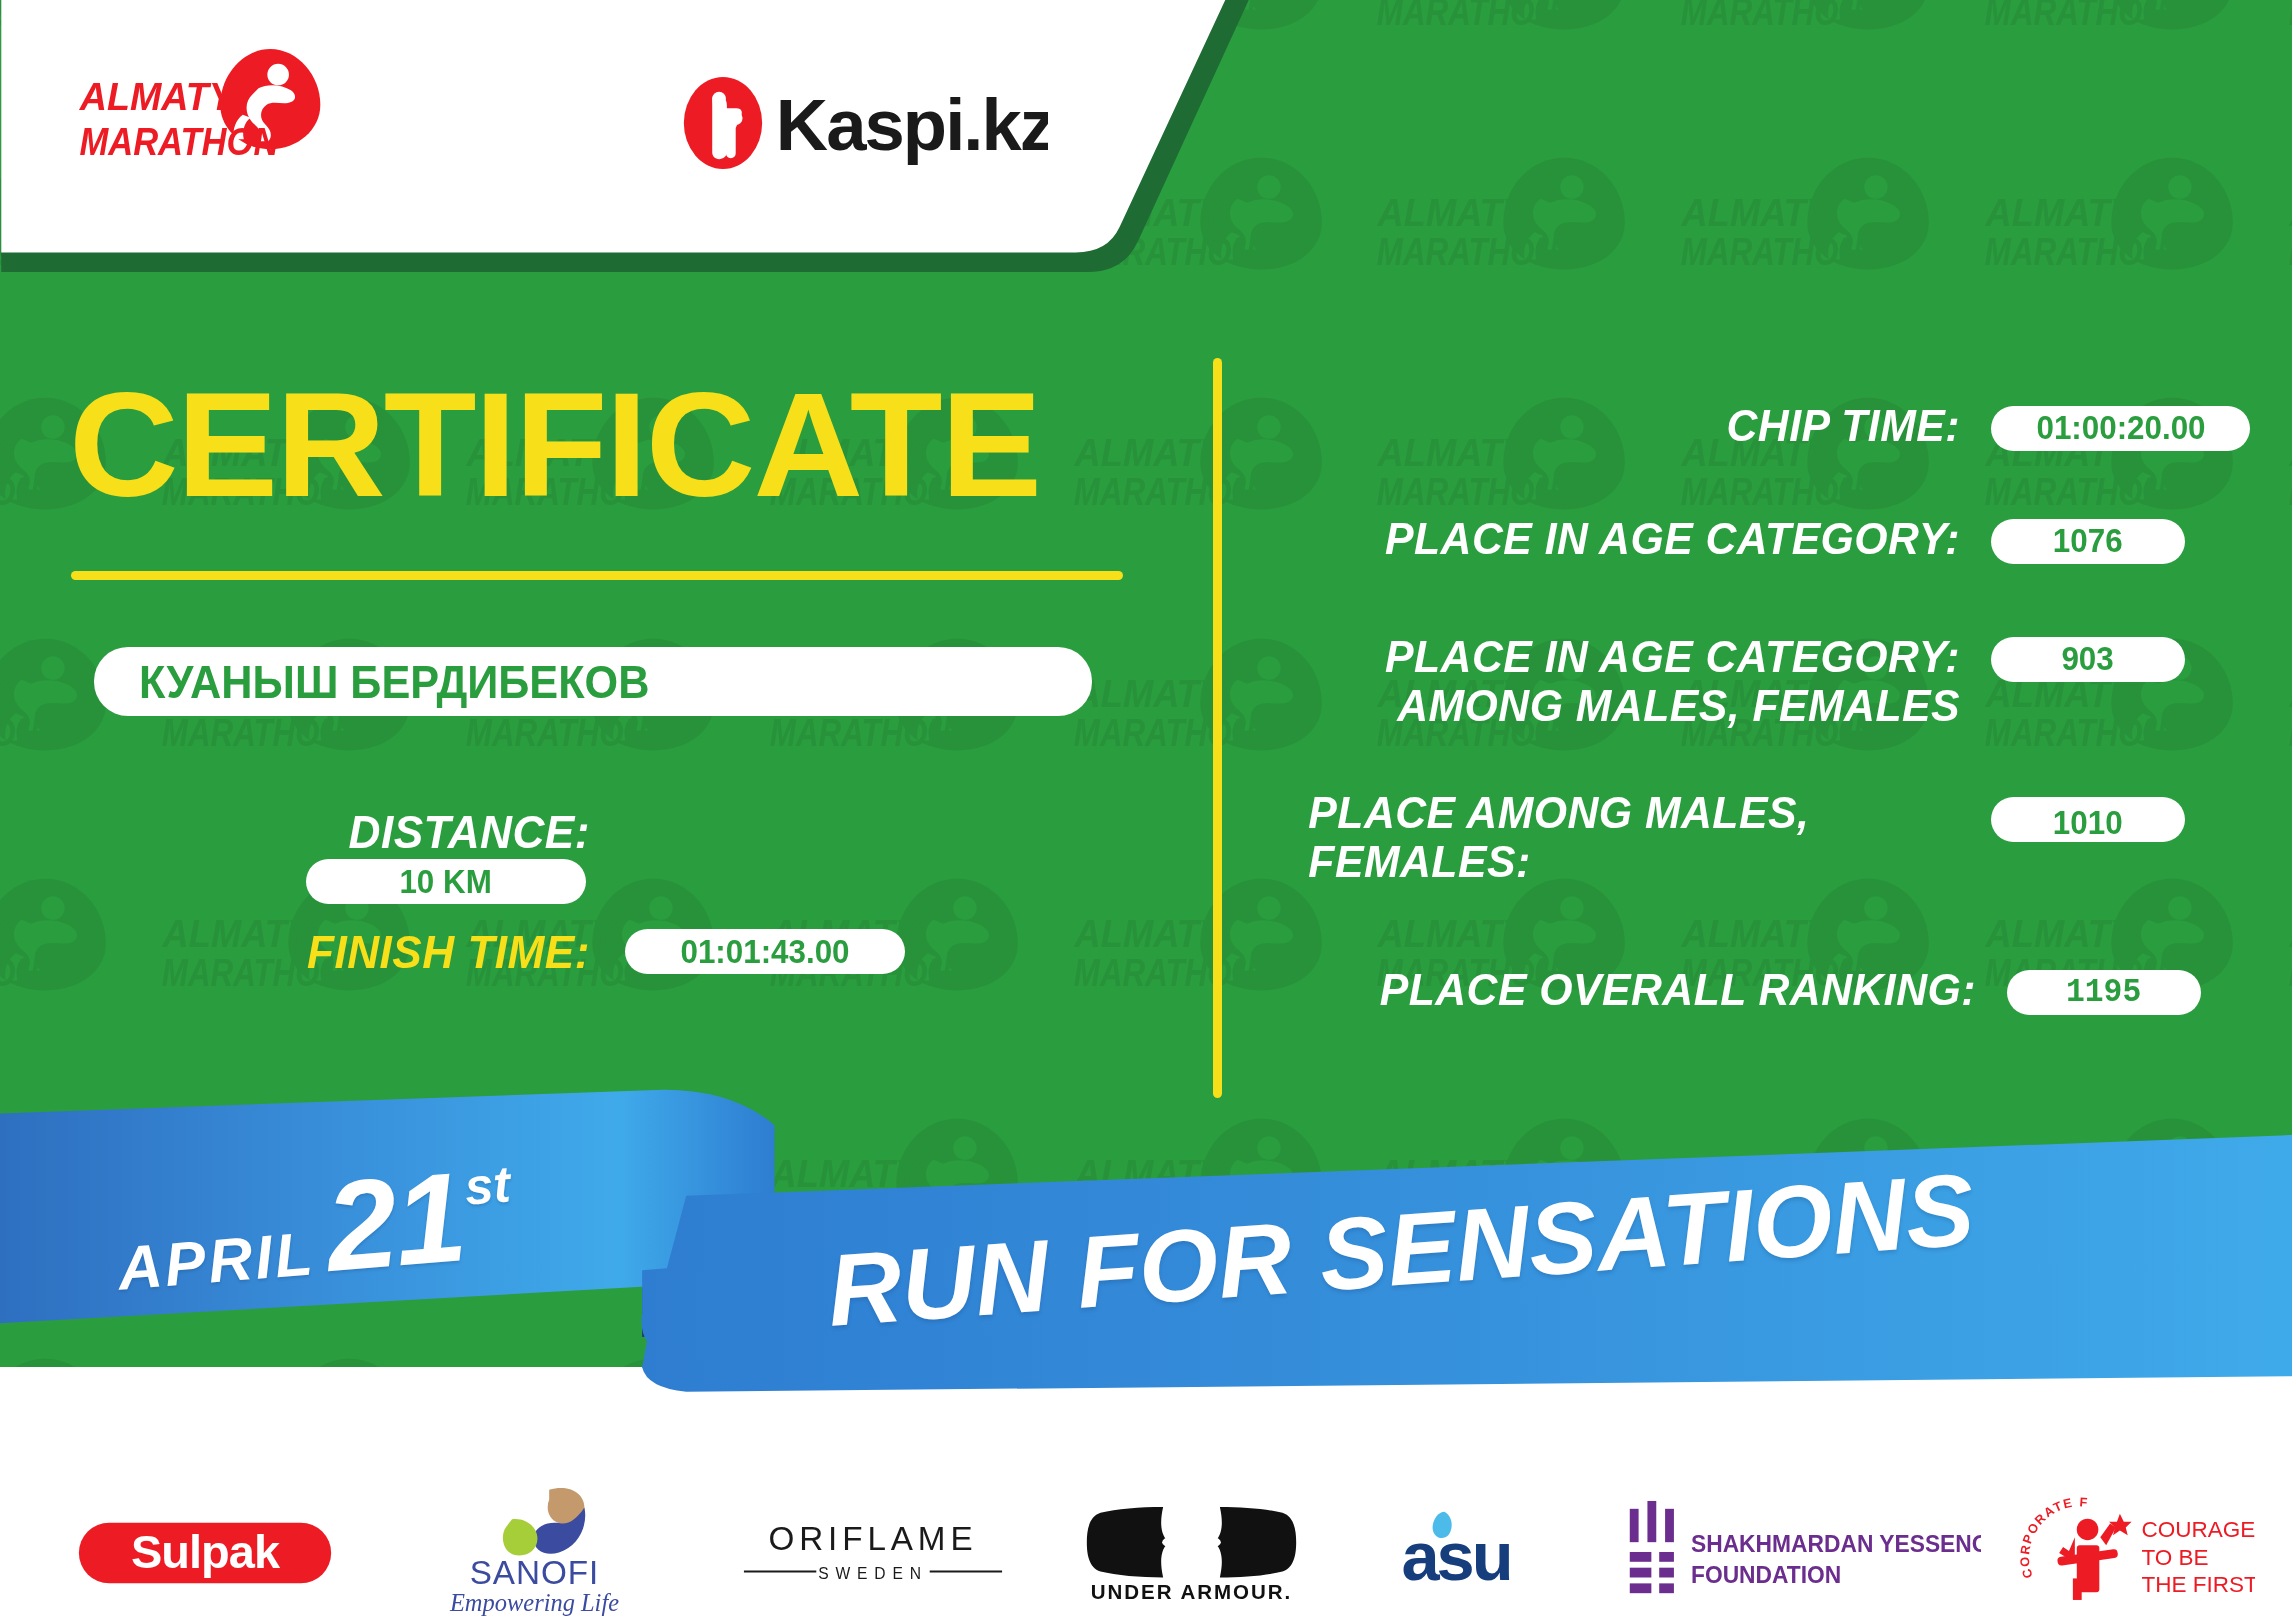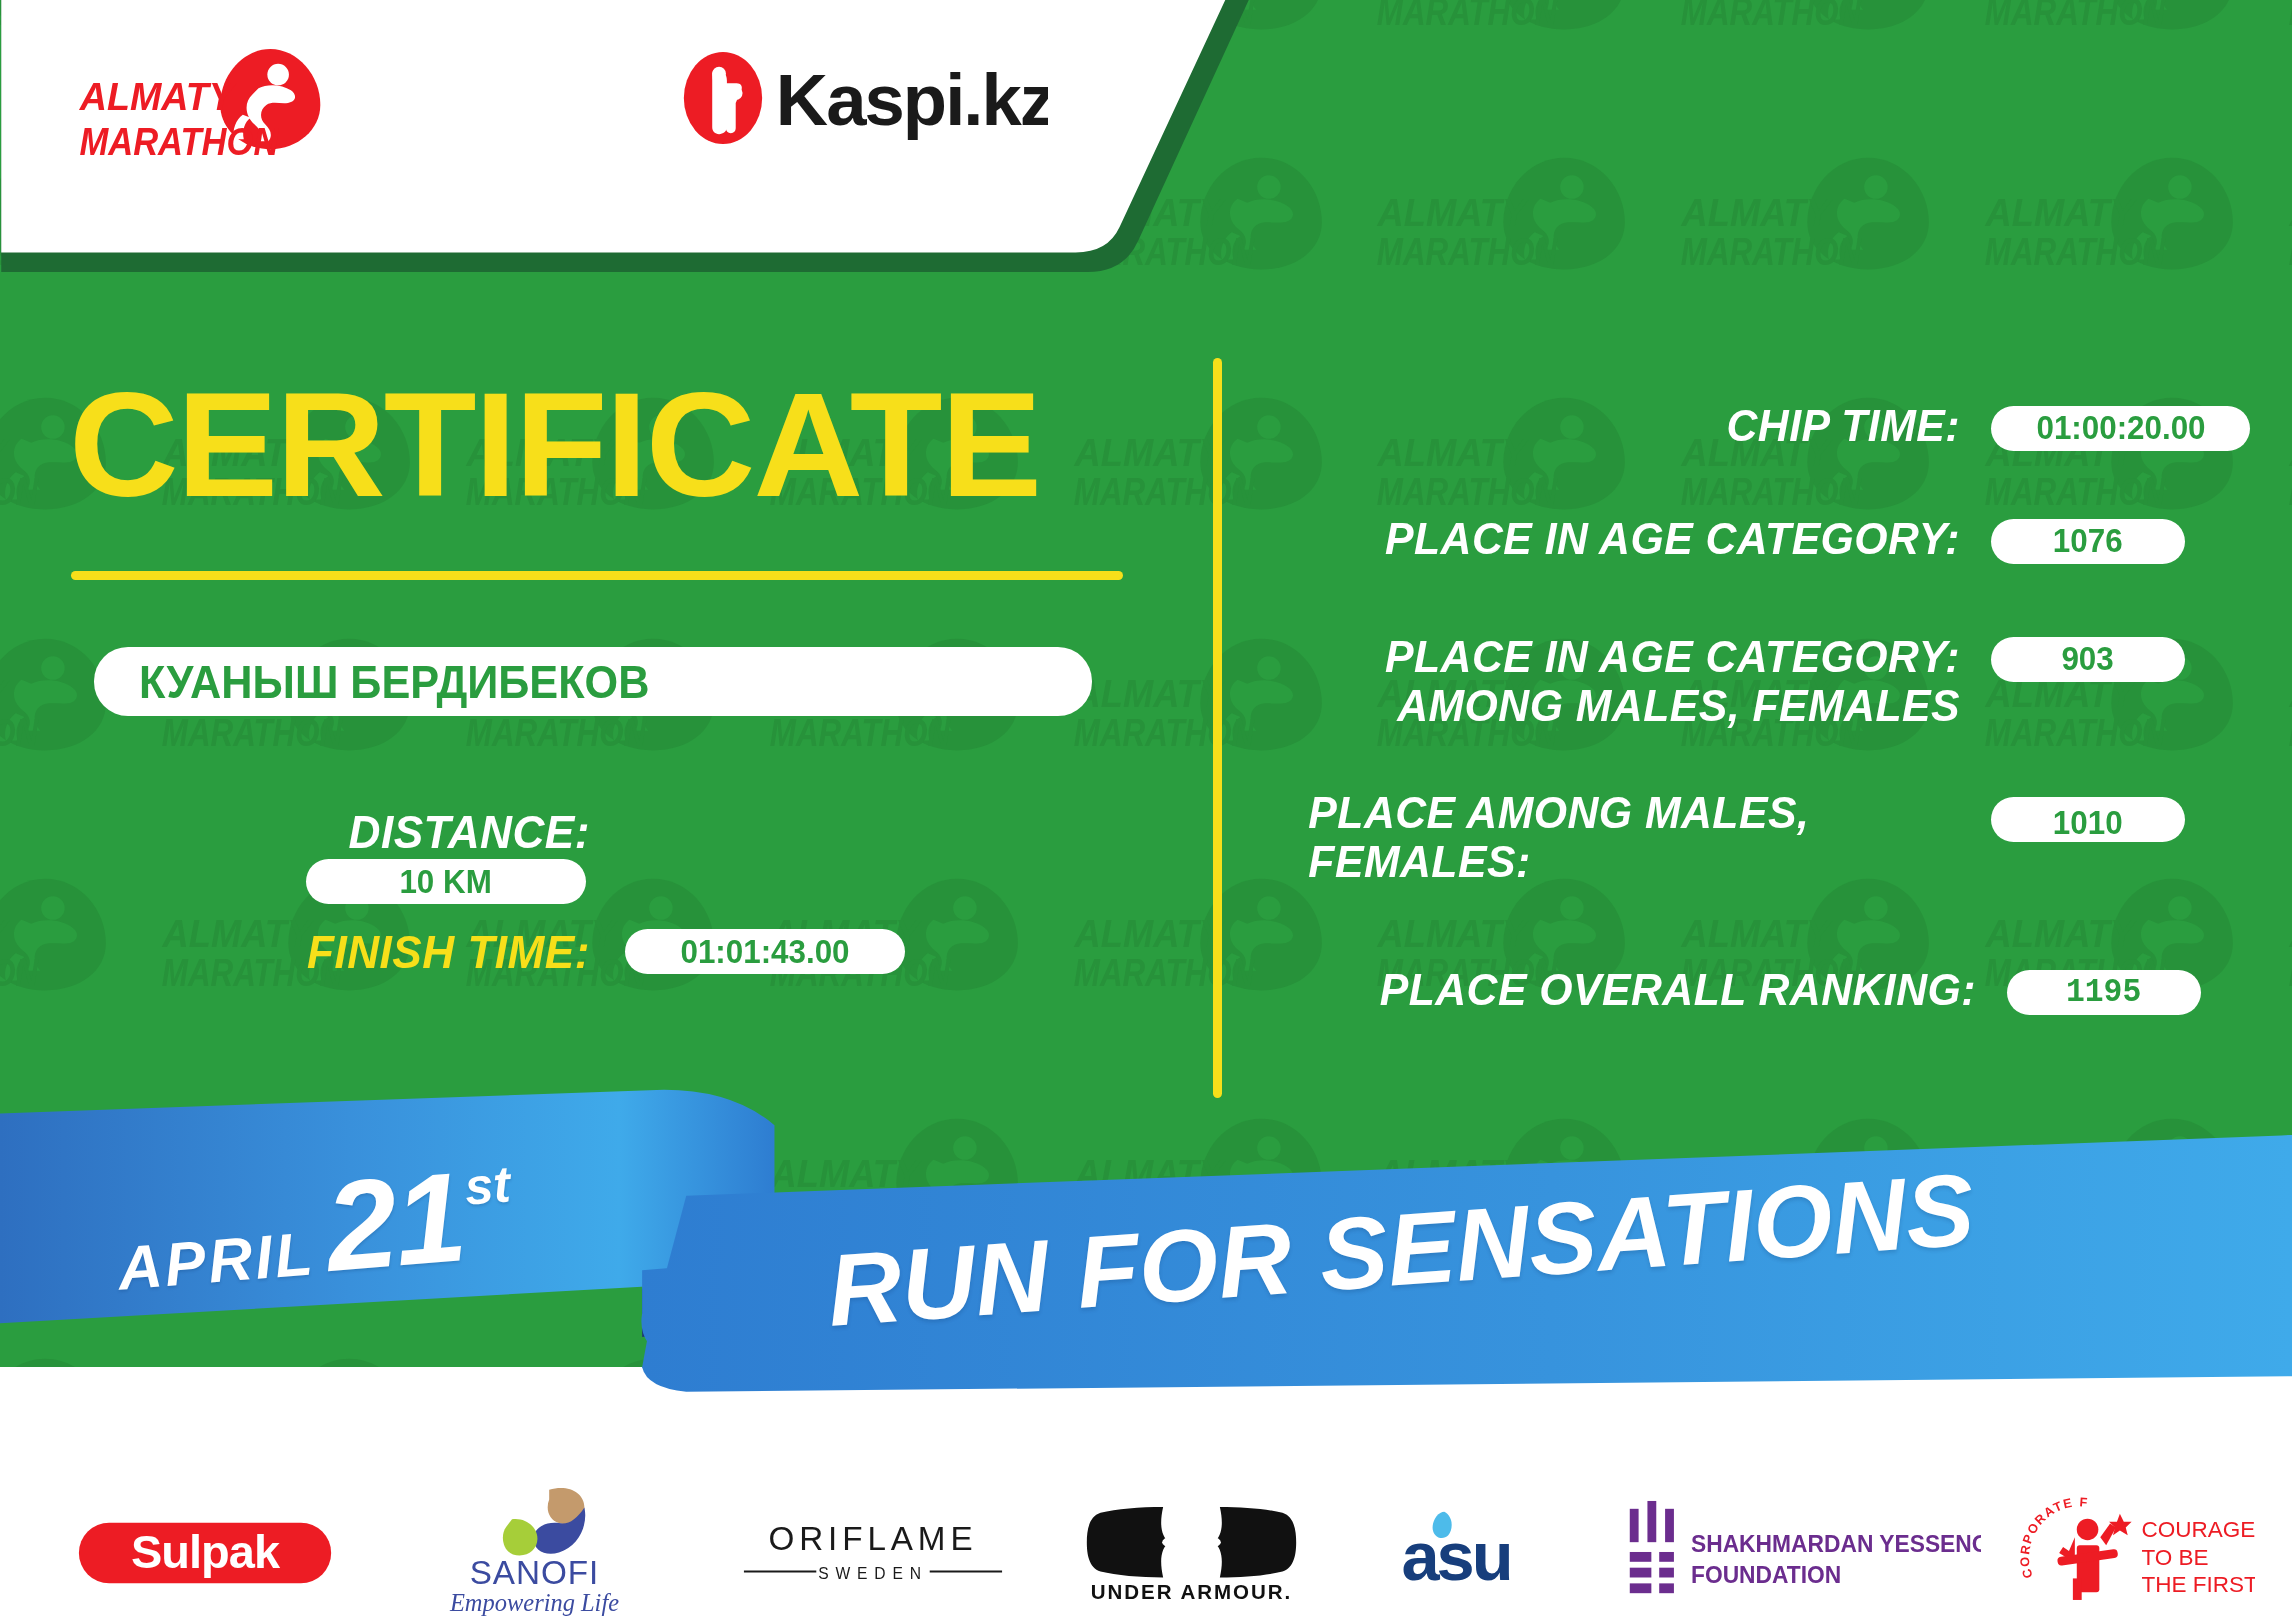--- a/index.html
+++ b/index.html
@@ -32,21 +32,21 @@
   
   .header-plate{
     position:absolute; left:0; top:0; width:1250px; height:272px; z-index:6;
   }
   .header-plate svg{ display:block; }
 
   .logo-almaty{
     position:absolute; left:76px; top:43px; width:314px; height:122px; z-index:8;
   }
   .logo-kaspi{
-    position:absolute; left:676px; top:47px; width:372px; height:102px; z-index:8;
+    position:absolute; left:676px; top:72px; width:372px; height:102px; z-index:8;
   }
 
   
   .cert-title{
     position:absolute; left:69px; top:370px; z-index:5;
     font-family:"Liberation Sans", sans-serif;
     font-weight:bold;
     font-size:149px;
     line-height:1;
     letter-spacing:-2px;

